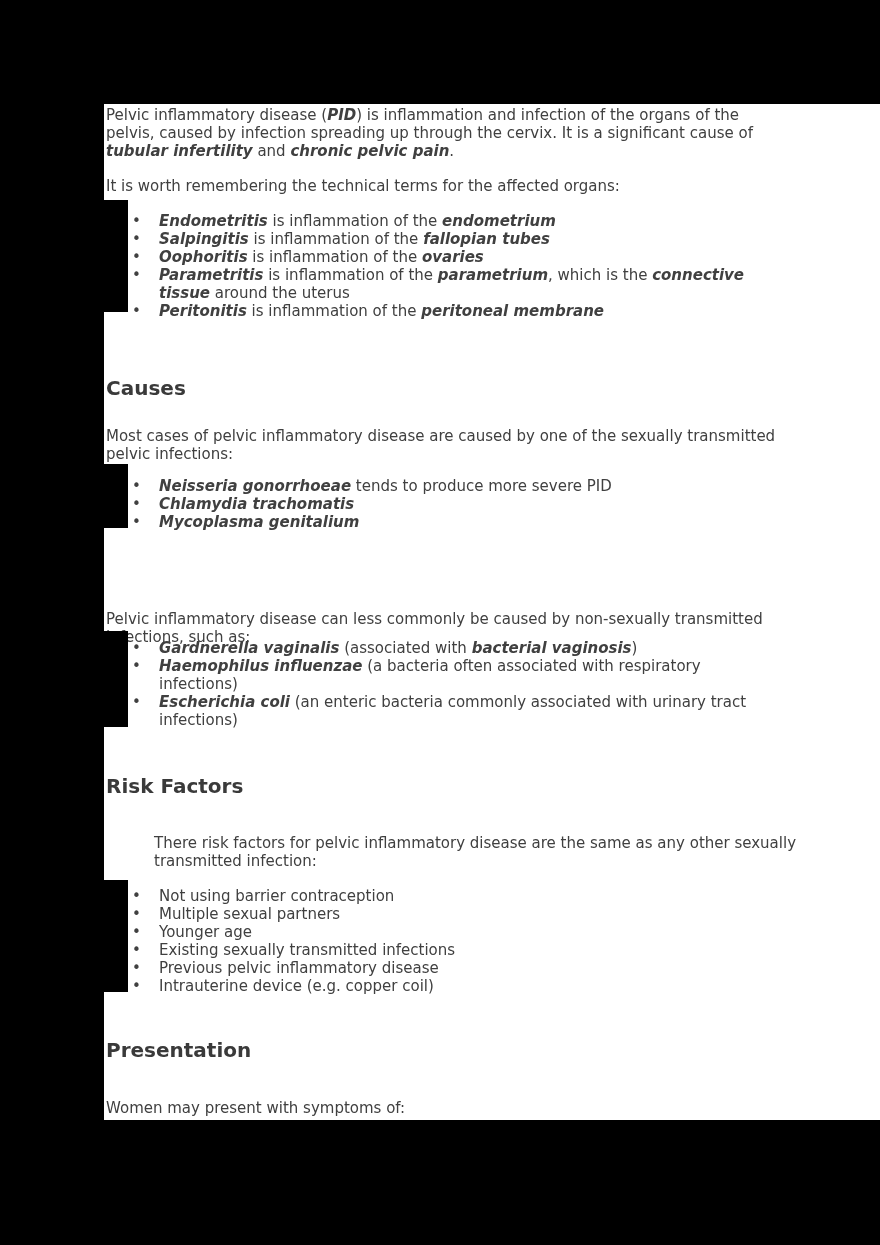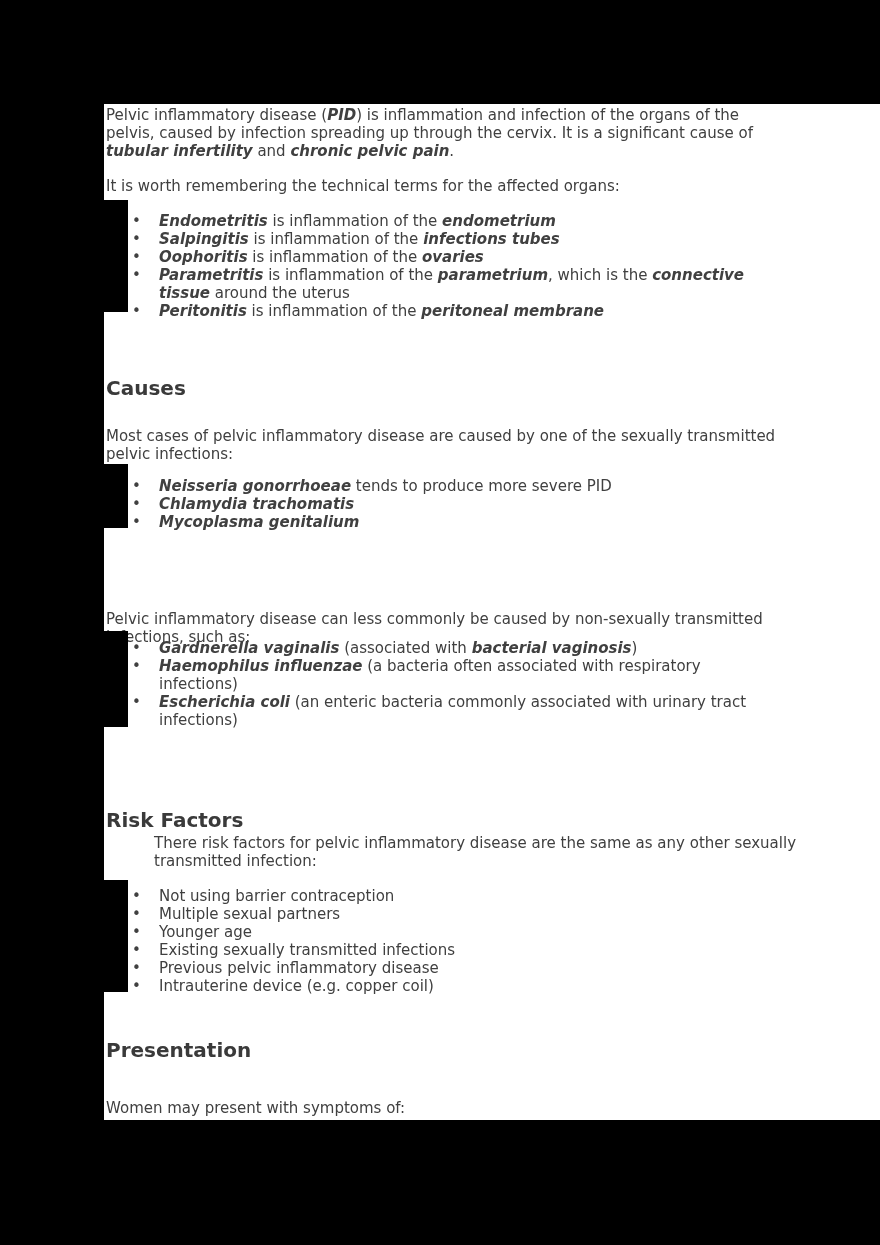--- a/index.html
+++ b/index.html
@@ -18,21 +18,21 @@
 <body>
 
 <div class="page">
 
   <p class="p" style="top:2px;"><span>Pelvic inflammatory disease (</span><span class="bi">PID</span><span>) is inflammation and infection of the organs of the pelvis, caused by infection spreading up through the cervix. It is a significant cause of </span><span class="bi">tubular infertility</span><span> and </span><span class="bi">chronic pelvic pain</span><span>.</span></p>
   <p class="p" style="top:73px;">It is worth remembering the technical terms for the affected organs:</p>
 
   <div class="blk" style="top:96px;height:112px;"></div>
   <ul class="lst" style="top:108px;">
       <li><span class="bul">•</span><span class="bi">Endometritis</span><span> is inflammation of the </span><span class="bi">endometrium</span></li>
-      <li><span class="bul">•</span><span class="bi">Salpingitis</span><span> is inflammation of the </span><span class="bi">infections tubes</span></li>
+      <li><span class="bul">•</span><span class="bi">Salpingitis</span><span> is inflammation of the </span><span class="bi">fallopian tubes</span></li>
       <li><span class="bul">•</span><span class="bi">Oophoritis</span><span> is inflammation of the </span><span class="bi">ovaries</span></li>
       <li><span class="bul">•</span><span class="bi">Parametritis</span><span> is inflammation of the </span><span class="bi">parametrium</span><span>, which is the </span><span class="bi">connective tissue</span><span> around the uterus</span></li>
       <li><span class="bul">•</span><span class="bi">Peritonitis</span><span> is inflammation of the </span><span class="bi">peritoneal membrane</span></li>
     </ul>
 
   <h2 class="h" style="top:272px;">Causes</h2>
   <p class="p" style="top:323px;">Most cases of pelvic inflammatory disease are caused by one of the sexually transmitted pelvic infections:</p>
 
   <div class="blk" style="top:360px;height:64px;"></div>
   <ul class="lst" style="top:373px;">
@@ -43,21 +43,21 @@
 
   <p class="p" style="top:483px;margin-top:23px;">Pelvic inflammatory disease can less commonly be caused by non-sexually transmitted infections, such as:</p>
 
   <div class="blk" style="top:527px;height:96px;"></div>
   <ul class="lst" style="top:535px;">
       <li><span class="bul">•</span><span class="bi">Gardnerella vaginalis</span><span> (associated with </span><span class="bi">bacterial vaginosis</span><span>)</span></li>
       <li><span class="bul">•</span><span class="bi">Haemophilus influenzae</span><span> (a bacteria often associated with respiratory infections)</span></li>
       <li><span class="bul">•</span><span class="bi">Escherichia coli</span><span> (an enteric bacteria commonly associated with urinary tract infections)</span></li>
     </ul>
 
-  <h2 class="h" style="top:704px;text-align:right;">Risk Factors</h2>
+  <h2 class="h" style="top:670px;text-align:right;">Risk Factors</h2>
   <p class="p" style="top:730px;width:680px;margin-left:48px;">There risk factors for pelvic inflammatory disease are the same as any other sexually transmitted infection:</p>
 
   <div class="blk" style="top:776px;height:112px;"></div>
   <ul class="lst" style="top:783px;">
       <li><span class="bul">•</span>Not using barrier contraception</li>
       <li><span class="bul">•</span>Multiple sexual partners</li>
       <li><span class="bul">•</span>Younger age</li>
       <li><span class="bul">•</span>Existing sexually transmitted infections</li>
       <li><span class="bul">•</span>Previous pelvic inflammatory disease</li>
       <li><span class="bul">•</span>Intrauterine device (e.g. copper coil)</li>

